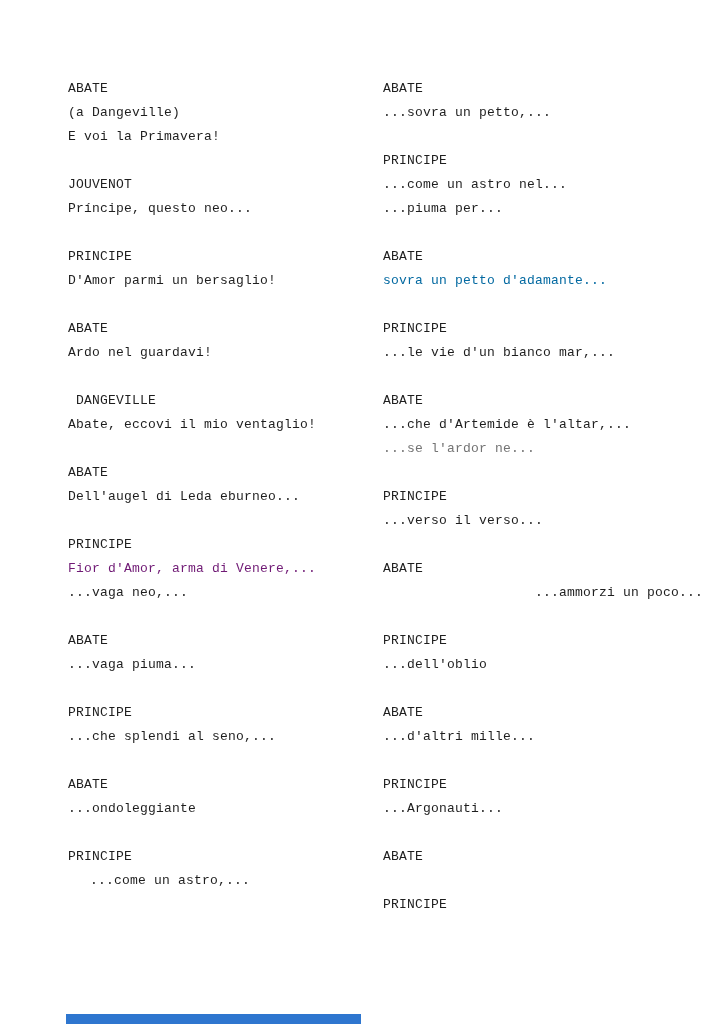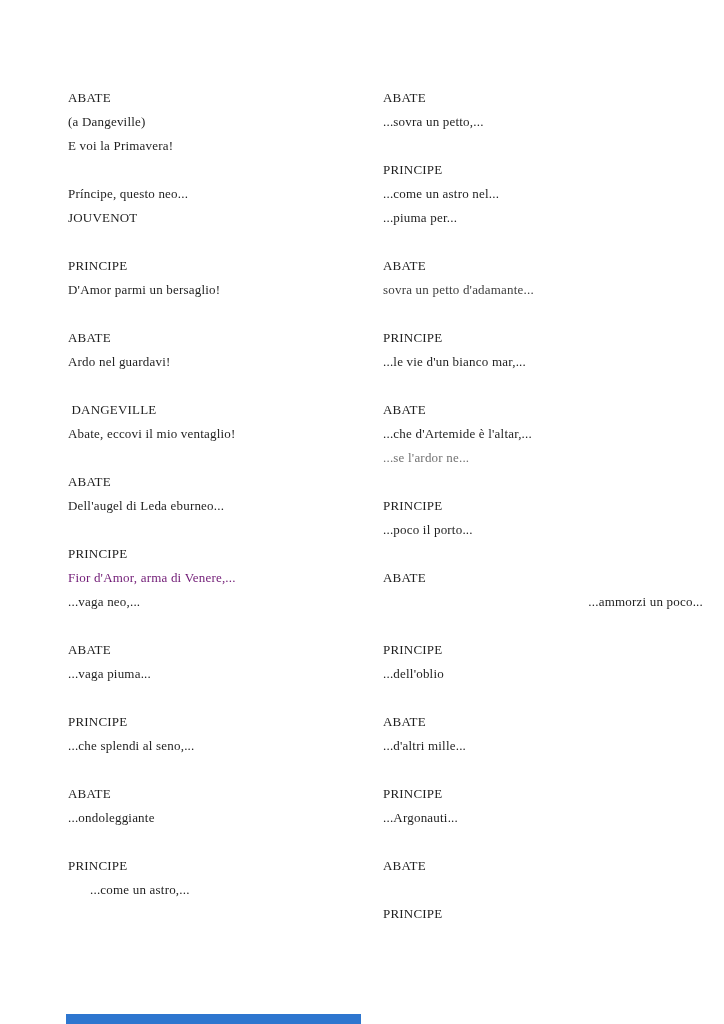--- a/index.html
+++ b/index.html
@@ -10,21 +10,22 @@
   .page {
     position: relative;
     width: 724px;
     height: 1024px;
     background: #ffffff;
     overflow: hidden;
     font-family: "Liberation Serif", serif;
   }
   .column {
     position: absolute;
-    top: 86px;
+    top: 77px;
+    font-family: Liberation Mono, monospace;
   }
   .column.col-left  { left: 68px;  width: 308px; }
   .column.col-right { left: 383px; width: 320px; }
   .block {
     margin: 0 0 24px 0;
   }
   .block.extra-gap {
     margin-top: 24px;
   }
   .line {
@@ -46,22 +47,22 @@
 <body>
 
 <div class="page" style="background: rgb(255, 255, 255);">
   <div class="column col-left">
       <div class="block">
         <div class="line speaker" style="color: rgb(30, 30, 30);">ABATE</div>
         <div class="line" style="color: rgb(30, 30, 30);">(a Dangeville)</div>
         <div class="line" style="color: rgb(30, 30, 30);">E voi la Primavera!</div>
       </div>
       <div class="block">
+        <div class="line speaker" style="color: rgb(30, 30, 30);">JOUVENOT</div>
         <div class="line" style="color: rgb(30, 30, 30);">Príncipe, questo neo...</div>
-        <div class="line speaker" style="color: rgb(30, 30, 30);">JOUVENOT</div>
       </div>
       <div class="block">
         <div class="line speaker" style="color: rgb(30, 30, 30);">PRINCIPE</div>
         <div class="line" style="color: rgb(30, 30, 30);">D'Amor parmi un bersaglio!</div>
       </div>
       <div class="block">
         <div class="line speaker" style="color: rgb(30, 30, 30);">ABATE</div>
         <div class="line" style="color: rgb(30, 30, 30);">Ardo nel guardavi!</div>
       </div>
       <div class="block">
@@ -99,34 +100,34 @@
         <div class="line speaker" style="color: rgb(30, 30, 30);">ABATE</div>
         <div class="line" style="color: rgb(30, 30, 30);">...sovra un petto,...</div>
       </div>
       <div class="block">
         <div class="line speaker" style="color: rgb(30, 30, 30);">PRINCIPE</div>
         <div class="line" style="color: rgb(30, 30, 30);">...come un astro nel...</div>
         <div class="line" style="color: rgb(30, 30, 30);">...piuma per...</div>
       </div>
       <div class="block">
         <div class="line speaker" style="color: rgb(30, 30, 30);">ABATE</div>
-        <div class="line" style="color: #404040;">sovra un petto d'adamante...</div>
+        <div class="line" style="color: #0369a1;">sovra un petto d'adamante...</div>
       </div>
       <div class="block">
         <div class="line speaker" style="color: rgb(30, 30, 30);">PRINCIPE</div>
         <div class="line" style="color: rgb(30, 30, 30);">...le vie d'un bianco mar,...</div>
       </div>
       <div class="block">
         <div class="line speaker" style="color: rgb(30, 30, 30);">ABATE</div>
         <div class="line" style="color: rgb(30, 30, 30);">...che d'Artemide è l'altar,...</div>
         <div class="line" style="color: #737373;">...se l'ardor ne...</div>
       </div>
       <div class="block">
         <div class="line speaker" style="color: rgb(30, 30, 30);">PRINCIPE</div>
-        <div class="line" style="color: rgb(30, 30, 30);">...poco il porto...</div>
+        <div class="line" style="color: rgb(30, 30, 30);">...verso il verso...</div>
       </div>
       <div class="block">
         <div class="line speaker" style="color: rgb(30, 30, 30);">ABATE</div>
         <div class="line" style="color: rgb(30, 30, 30); text-align: right;">...ammorzi un poco...</div>
       </div>
       <div class="block">
         <div class="line speaker" style="color: rgb(30, 30, 30);">PRINCIPE</div>
         <div class="line" style="color: rgb(30, 30, 30);">...dell'oblio</div>
       </div>
       <div class="block">

